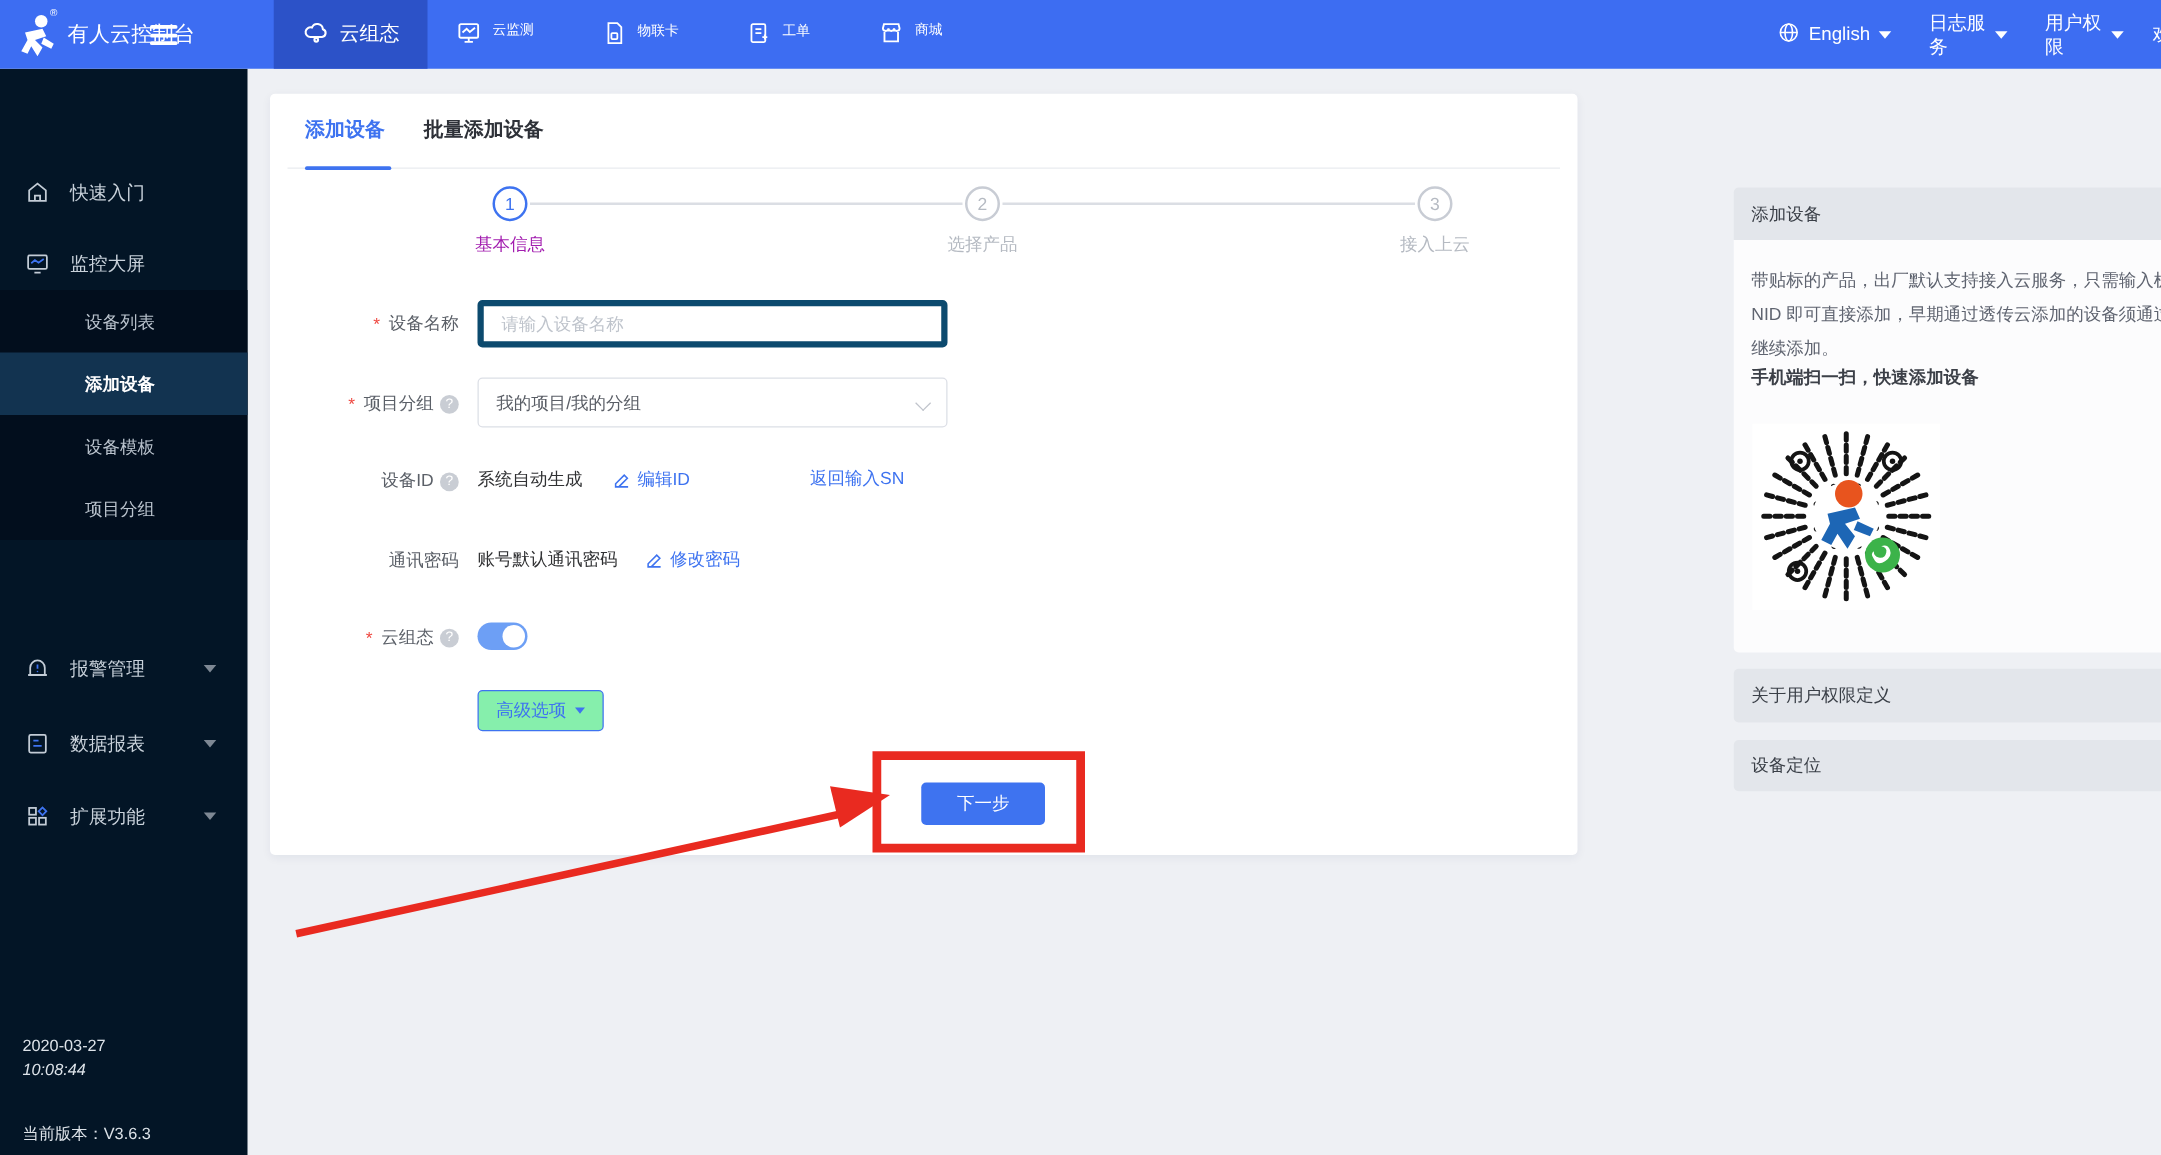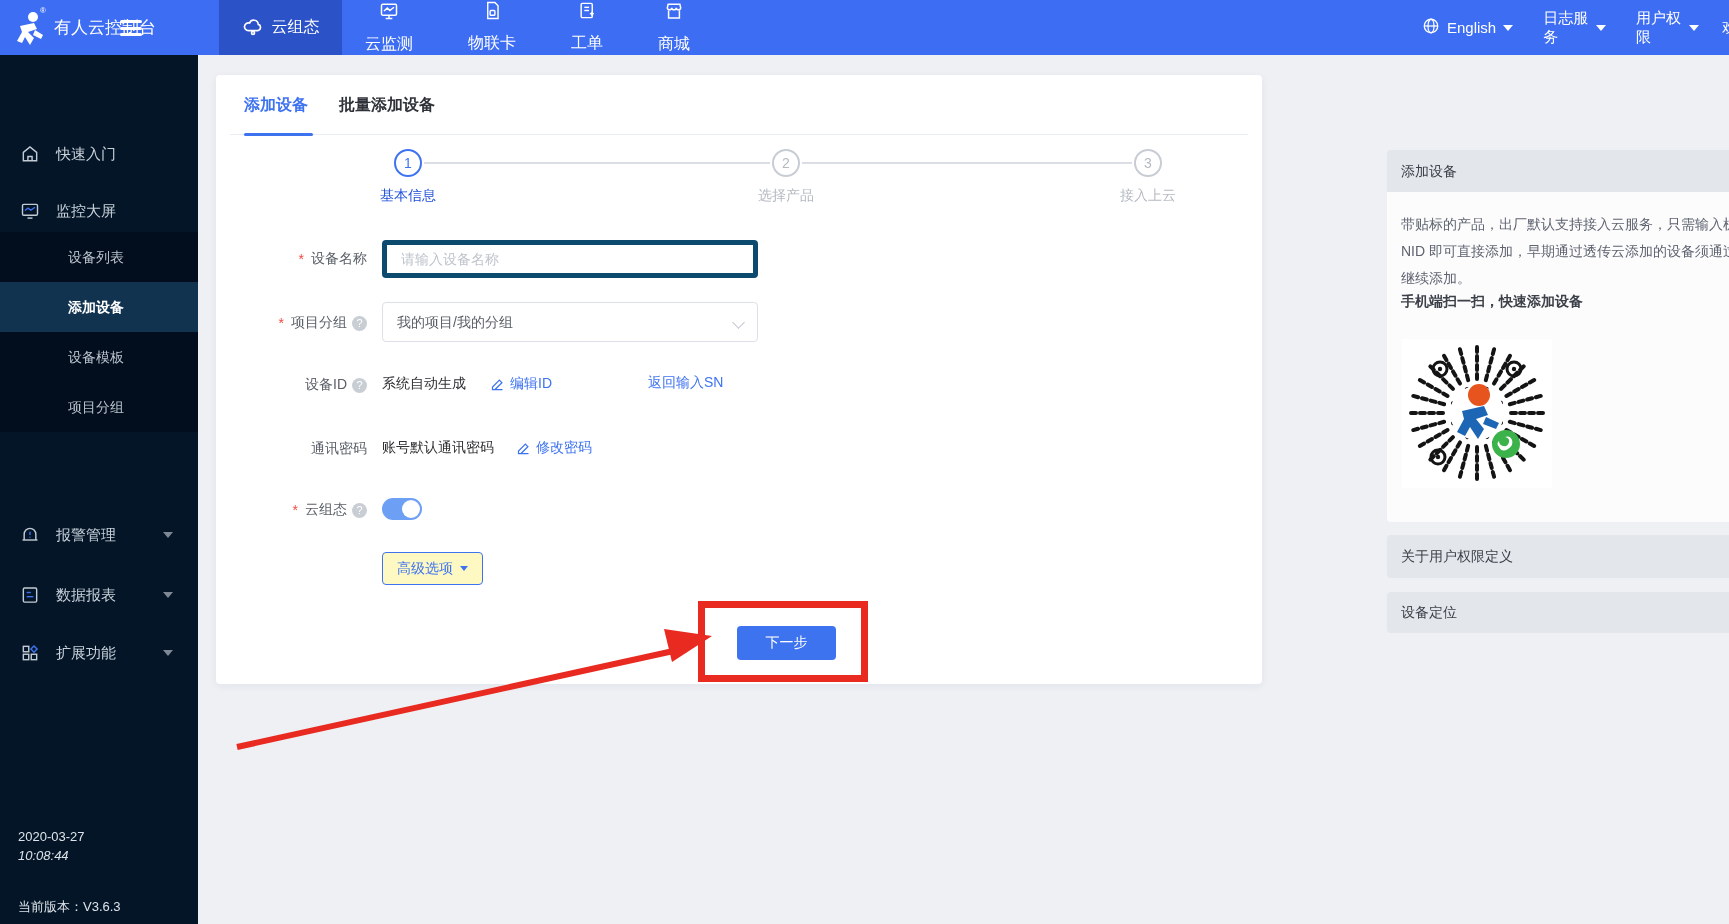--- a/index.html
+++ b/index.html
@@ -8,21 +8,21 @@
 
   
   .topbar { position:absolute; left:0; top:0; width:1729px; height:55px; background:#3d6df2; z-index:30; }
   .logo-wrap { position:absolute; left:10px; top:8px; width:40px; height:40px; }
   .brand-title { position:absolute; left:54px; top:0; height:55px; line-height:55px; color:#fff; font-size:17px; }
   .reg { position:absolute; left:40px; top:6px; color:#fff; font-size:8px; }
   .hamburger { position:absolute; left:120px; top:20px; width:22px; height:16px; cursor:pointer; }
   .hamburger span { display:block; height:3px; background:#fff; border-radius:2px; margin-bottom:3.5px; }
   .nav-active { position:absolute; left:219px; top:0; width:123px; height:55px; background:#2c52c8; display:flex; align-items:center; justify-content:center; gap:8px; color:#fff; font-size:16px; cursor:pointer; }
   .nav-rest { position:absolute; left:365px; top:0; height:55px; display:flex; align-items:center; gap:55px; }
-  .nav-item { display:flex; align-items:center; gap:9px; color:#fff; font-size:16px; cursor:pointer;flex-direction:column; }
+  .nav-item { display:flex; gap:9px; color:#fff; font-size:11px; cursor:pointer; }
   .top-right { position:absolute; left:1422px; top:0; height:55px; display:flex; align-items:center; color:#fff; font-size:15px; }
   .tr-item { display:flex; align-items:center; gap:7px; cursor:pointer; margin-right:30px; }
   .caret-down-w { width:0; height:0; border-left:5px solid transparent; border-right:5px solid transparent; border-top:6px solid #fff; }
   .partial-char { position:absolute; left:1722px; top:18px; width:7px; overflow:hidden; color:#fff; font-size:15px; }
 
   
   .sidebar { position:absolute; left:0; top:55px; width:198px; height:869px; background:#031526; z-index:20; }
   .side-item { position:absolute; left:0; width:198px; height:28px; display:flex; align-items:center; color:#c8d1da; font-size:15px; cursor:pointer;margin-top:16px; }
   .side-item .sicon { position:absolute; left:20px; width:20px; height:20px; }
   .side-item .slabel { position:absolute; left:56px; }
@@ -38,35 +38,35 @@
   .tabs { position:absolute; left:14px; top:0; right:14px; height:60px; border-bottom:1px solid #e9ecf0; }
   .tab { position:absolute; top:0; height:60px; line-height:60px; font-size:16px; font-weight:bold; cursor:pointer; }
   .tab1 { left:14px; color:#3e73f0; }
   .tab2 { left:109px; color:#2e3138; }
   .tab-underline { position:absolute; left:14px; top:58px; width:69px; height:3px; background:#3e73f0; border-radius:2px; }
 
   .step-line { position:absolute; top:87px; height:2px; background:#dbdee4; }
   .step-circle { position:absolute; top:74px; width:28px; height:28px; border-radius:50%; background:#fff; border:2px solid #c8ccd4; color:#b5bac2; font-size:14px; display:flex; align-items:center; justify-content:center; }
   .step-circle.active { border-color:#3e73f0; color:#3e73f0; }
   .step-label { position:absolute; top:112px; width:140px; text-align:center; font-size:14px; color:#b5bac2; }
-  .step-label.active { color:#1d4ed8; }
+  .step-label.active { color:#a21caf; }
 
   .frow { position:absolute; left:0; display:flex; align-items:center; }
   .flabel { position:absolute; left:0; width:151px; text-align:right; font-size:14px; color:#5b6068; display:inline-flex; justify-content:flex-end; align-items:center; gap:5px; }
   .req { color:#ef4a43; margin-right:2px; }
   .qicon { width:15px; height:15px; border-radius:50%; background:#c9cdd4; color:#fff; font-size:11px; line-height:15px; text-align:center; flex:0 0 15px; }
   .tinput { position:absolute; left:166px; width:376px; height:38px; border:5px solid #0c4a6e; border-radius:4px; font-size:14px; padding:0 14px; color:#404040; font-family:inherit; outline:none; background:#fff; }
   .tinput::placeholder { color:#bfc4cc; }
   .tselect { position:absolute; left:166px; width:376px; height:40px; border:1px solid #dcdfe6; border-radius:4px; background:#fff; font-size:14px; color:#5a5e66; line-height:38px; padding:0 14px; cursor:pointer; }
   .sel-chevron { position:absolute; right:14px; top:15px; width:9px; height:9px; border-right:1.6px solid #c0c4cc; border-bottom:1.6px solid #c0c4cc; transform:rotate(45deg); }
   .ftext { font-size:14px; color:#303133; }
   .flink { display:inline-flex; align-items:center; gap:5px; color:#3e73f0; font-size:14px; cursor:pointer; text-decoration:none; }
   .toggle { position:absolute; left:166px; width:40px; height:22px; border-radius:11px; background:#6d9ff5; cursor:pointer; }
   .toggle .knob { position:absolute; right:2px; top:2px; width:18px; height:18px; border-radius:50%; background:#fff; }
-  .adv-btn { position:absolute; left:166px; top:477px; width:101px; height:33px; border:1px solid #3e73f0; border-radius:4px; background:#fef9c3; color:#3e73f0; font-size:14px; display:flex; align-items:center; justify-content:center; gap:7px; cursor:pointer; font-family:inherit; }
+  .adv-btn { position:absolute; left:166px; top:477px; width:101px; height:33px; border:1px solid #3e73f0; border-radius:4px; background:#86efac; color:#3e73f0; font-size:14px; display:flex; align-items:center; justify-content:center; gap:7px; cursor:pointer; font-family:inherit; }
   .caret-down-b { width:0; height:0; border-left:4.5px solid transparent; border-right:4.5px solid transparent; border-top:5.5px solid #3e73f0; }
   .next-btn { position:absolute; left:521px; top:551px; width:99px; height:34px; background:#3e73f0; border:none; border-radius:4px; color:#fff; font-size:14px; cursor:pointer; font-family:inherit; }
 
   
   .anno-rect { position:absolute; left:698px; top:601px; width:170px; height:81px; border:7px solid #e92a20; z-index:40; pointer-events:none; }
   .anno-arrow { position:absolute; left:200px; top:600px; width:560px; height:170px; z-index:40; pointer-events:none; }
 
   
   .aside-head { position:absolute; left:1387px; width:400px; background:#e3e6eb; border-radius:4px 4px 0 0; font-size:14px; color:#3a3f47; line-height:42px; padding-left:14px; z-index:5; }
   .aside-body { position:absolute; left:1387px; top:192px; width:400px; height:330px; background:#fcfcfd; border-radius:0 0 4px 4px; z-index:5; }

